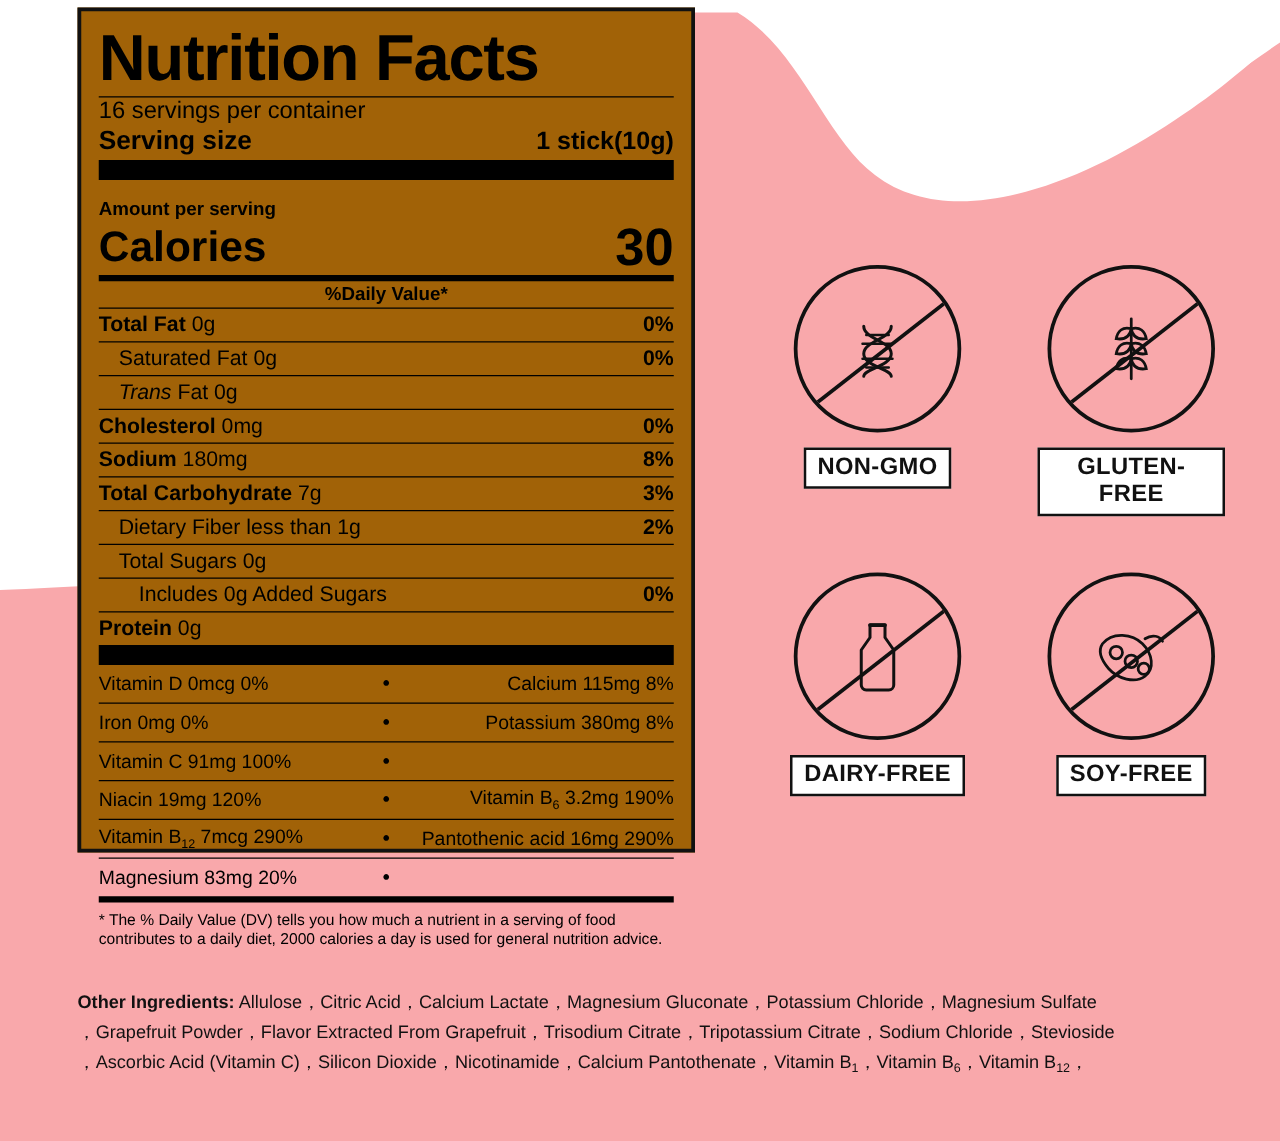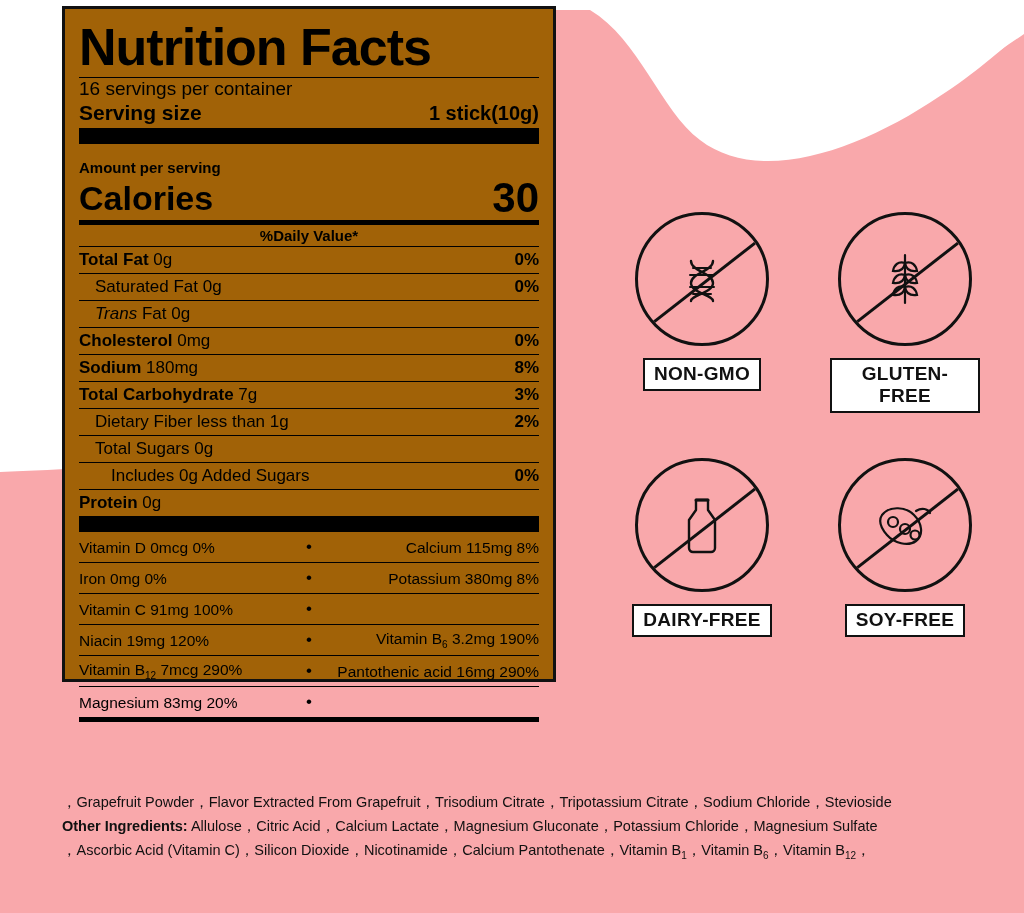--- a/index.html
+++ b/index.html
@@ -240,20 +240,21 @@
       </div>
       <div class="vit-row">
         <span class="left">Magnesium 83mg 20%</span>
         <span class="dot">•</span>
         <span class="right"></span>
       </div>
     </div>
 
   <div class="rule-med"></div>
 
+  <div class="footnote">* The % Daily Value (DV) tells you how much a nutrient in a serving of food contributes to a daily diet, 2000 calories a day is used for general nutrition advice.</div>
 </div>
 
 <div class="badge" id="badge-nongmo">
   <div class="circle">
     <div class="glyph">
       <svg width="56" height="56" viewBox="0 0 56 56" fill="none" stroke="#111" stroke-width="2.4" stroke-linecap="round">
         <path d="M17 10 C17 20, 39 22, 39 32 C39 42, 17 44, 17 50"></path>
         <path d="M39 10 C39 20, 17 22, 17 32 C17 42, 39 44, 39 50"></path>
         <path d="M19 17 L37 17 M16 24 L40 24 M16 36 L40 36 M19 43 L37 43" stroke-width="2"></path>
       </svg>
@@ -304,21 +305,21 @@
         <circle cx="43" cy="38" r="4.5"></circle>
         <path d="M44 14 C50 10, 56 12, 58 16"></path>
       </svg>
     </div>
     <div class="slash"></div>
   </div>
   <span class="cap">SOY-FREE</span>
 </div>
 
 <div id="ingredients">
-  <div>，Grapefruit Powder，Flavor Extracted From Grapefruit，Trisodium Citrate，Tripotassium Citrate，Sodium Chloride，Stevioside</div>
   <div>
     <span class="lbl">Other Ingredients:</span>
     <span>Allulose，Citric Acid，Calcium Lactate，Magnesium Gluconate，Potassium Chloride，Magnesium Sulfate</span>
   </div>
+  <div>，Grapefruit Powder，Flavor Extracted From Grapefruit，Trisodium Citrate，Tripotassium Citrate，Sodium Chloride，Stevioside</div>
   <div>
     <span>，Ascorbic Acid (Vitamin C)，Silicon Dioxide，Nicotinamide，Calcium Pantothenate，Vitamin B</span><sub>1</sub><span>，Vitamin B</span><sub>6</sub><span>，Vitamin B</span><sub>12</sub><span>，</span>
   </div>
 </div>
 
 </body></html>

